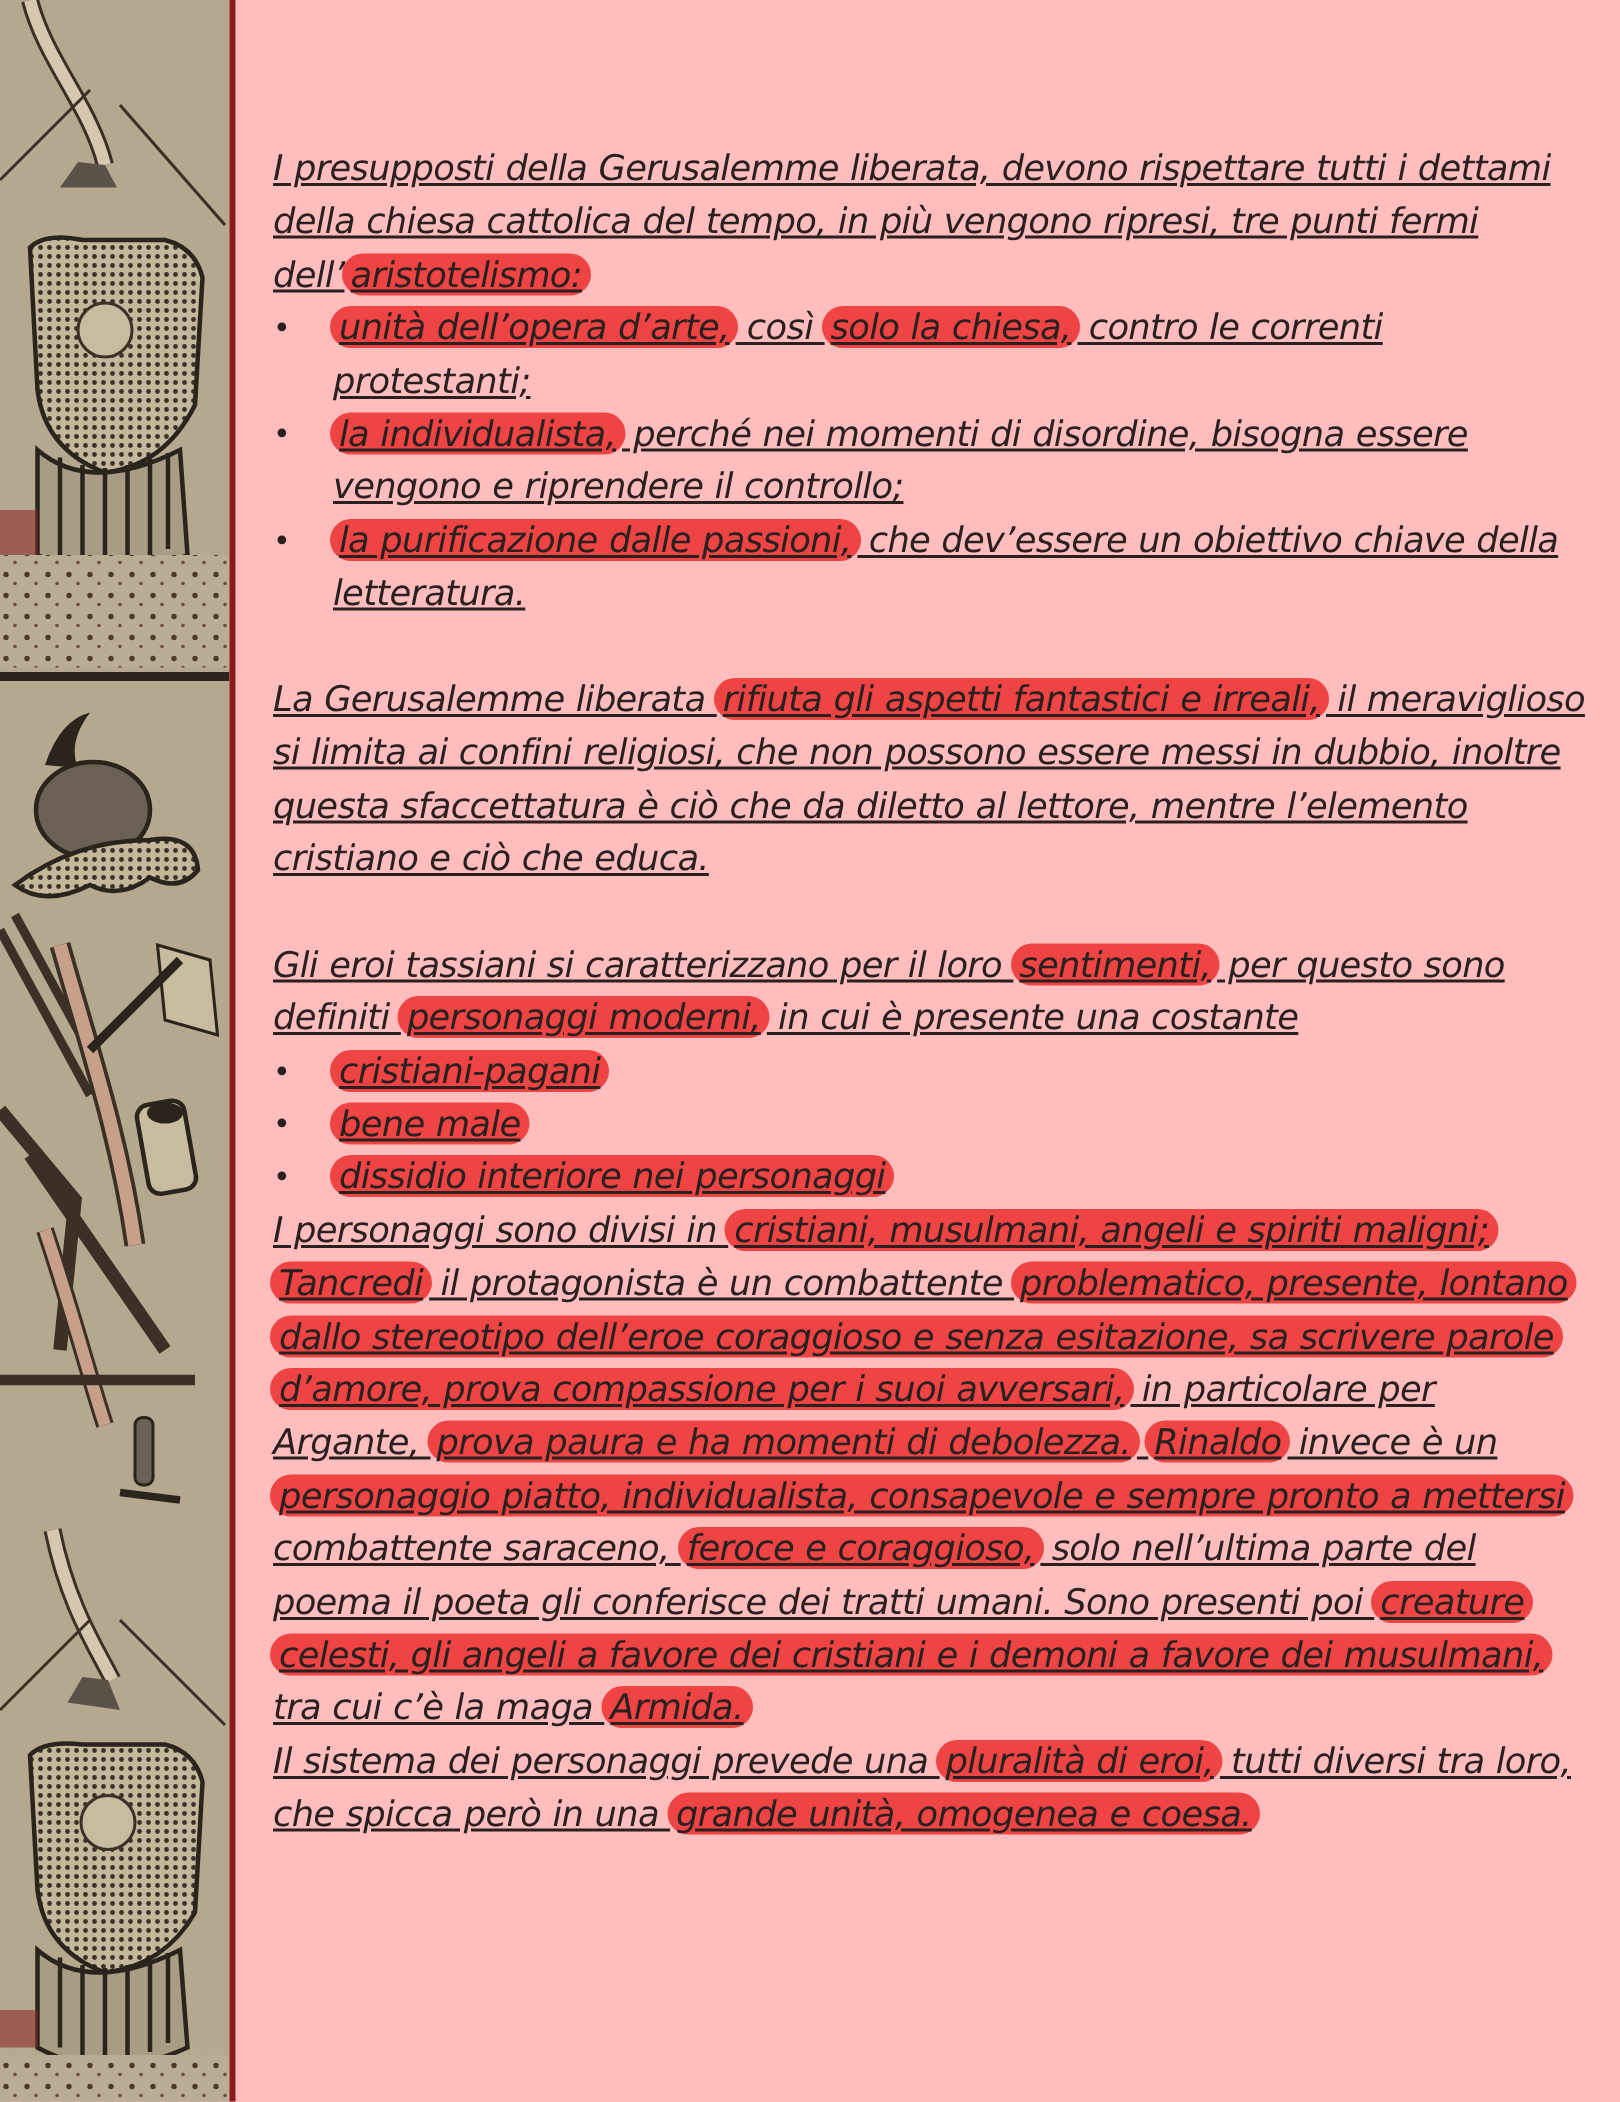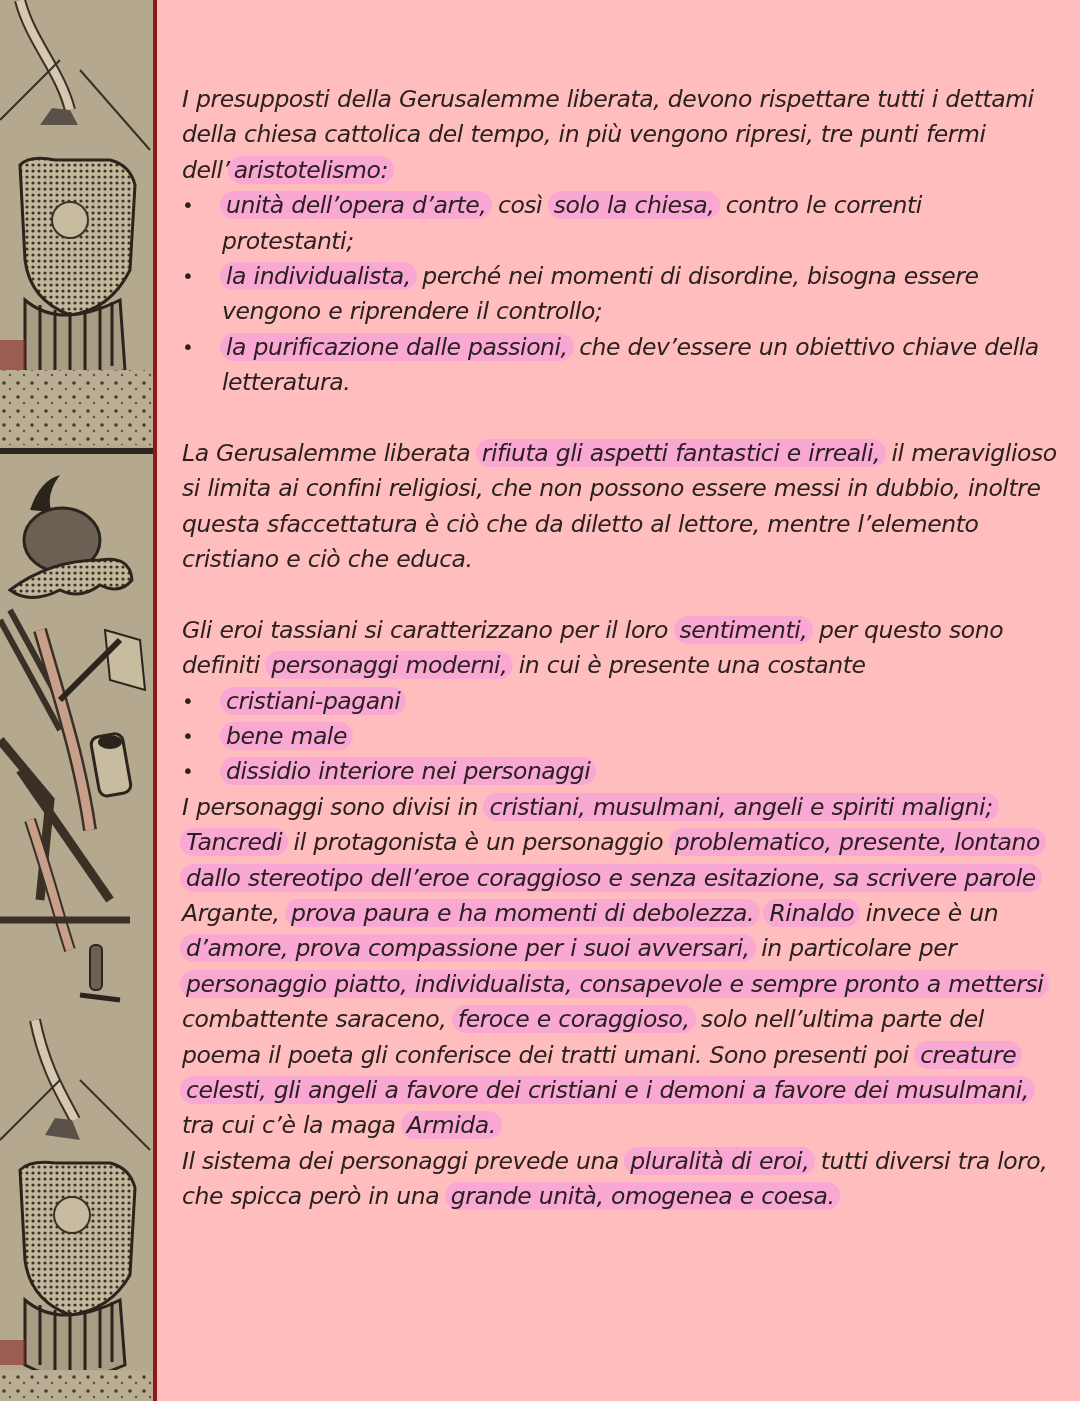--- a/index.html
+++ b/index.html
@@ -27,46 +27,47 @@
       position: absolute;
       left: 153px;
       top: 0;
       width: 4px;
       height: 1401px;
       background: #8c1a1a;
     }
     .page {
       position: absolute;
       left: 182px;
-      top: 82px;
+      top: 95px;
       width: 880px;
       color: #2a2020;
       font-style: italic;
       font-size: 23.5px;
       letter-spacing: -0.45px;
       word-spacing: 0.5px;
+      text-decoration: underline;
     }
     .line {
       height: 35.4px;
       line-height: 35.4px;
       white-space: nowrap;
       position: relative;
     }
     .line.indent {
       padding-left: 40px;
     }
     .bullet {
       position: absolute;
       left: 0;
       top: 0;
       font-style: normal;
       font-size: 20px;
     }
     .hl {
-      background: #f9a8d4;
+      background: #ef4444;
       border-radius: 14px;
       padding: 0 6px;
       margin: 0 -2px;
       box-decoration-break: clone;
       -webkit-box-decoration-break: clone;
     }
     .gap {
       height: 35.4px;
     }
   </style>
@@ -190,24 +191,24 @@
     <div class="line"><span>definiti </span><span class="hl">personaggi moderni,</span><span> in cui è presente una costante</span></div>
     <div>
       <div class="line indent"><span class="bullet">•</span><span class="hl">cristiani-pagani</span></div>
       <div class="line indent"><span class="bullet">•</span><span class="hl">bene male</span></div>
       <div class="line indent"><span class="bullet">•</span><span class="hl">dissidio interiore nei personaggi</span></div>
     </div>
   </div>
 
   <div>
     <div class="line"><span>I personaggi sono divisi in </span><span class="hl">cristiani, musulmani, angeli e spiriti maligni;</span></div>
-    <div class="line"><span class="hl">Tancredi</span><span> il protagonista è un personaggio </span><span class="hl">problematico, presente, lontano</span></div>
+    <div class="line"><span class="hl">Tancredi</span><span> il protagonista è un combattente </span><span class="hl">problematico, presente, lontano</span></div>
     <div class="line"><span class="hl">dallo stereotipo dell’eroe coraggioso e senza esitazione, sa scrivere parole</span></div>
+    <div class="line"><span class="hl">d’amore, prova compassione per i suoi avversari,</span><span> in particolare per</span></div>
     <div class="line"><span>Argante, </span><span class="hl">prova paura e ha momenti di debolezza.</span> <span class="hl">Rinaldo</span><span> invece è un</span></div>
-    <div class="line"><span class="hl">d’amore, prova compassione per i suoi avversari,</span><span> in particolare per</span></div>
     <div class="line"><span class="hl">personaggio piatto, individualista, consapevole e sempre pronto a mettersi</span></div>
     <div class="line"><span>combattente saraceno, </span><span class="hl">feroce e coraggioso,</span><span> solo nell’ultima parte del</span></div>
     <div class="line"><span>poema il poeta gli conferisce dei tratti umani. Sono presenti poi </span><span class="hl">creature</span></div>
     <div class="line"><span class="hl">celesti, gli angeli a favore dei cristiani e i demoni a favore dei musulmani,</span></div>
     <div class="line"><span>tra cui c’è la maga </span><span class="hl">Armida.</span></div>
     <div class="line"><span>Il sistema dei personaggi prevede una </span><span class="hl">pluralità di eroi,</span><span> tutti diversi tra loro,</span></div>
     <div class="line"><span>che spicca però in una </span><span class="hl">grande unità, omogenea e coesa.</span></div>
   </div>
 </div>
 

